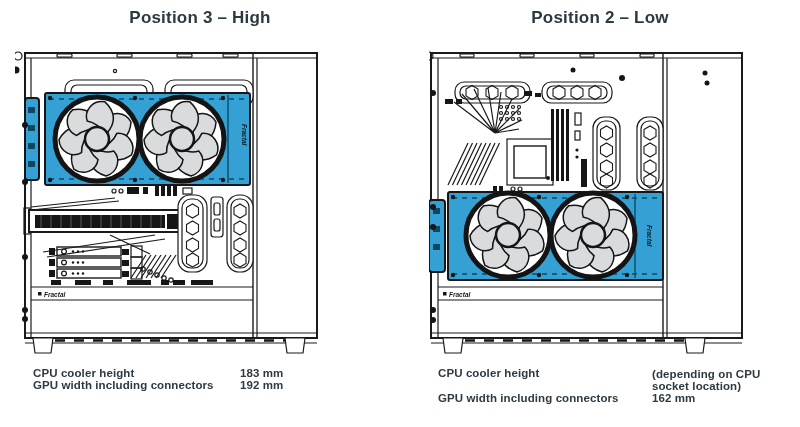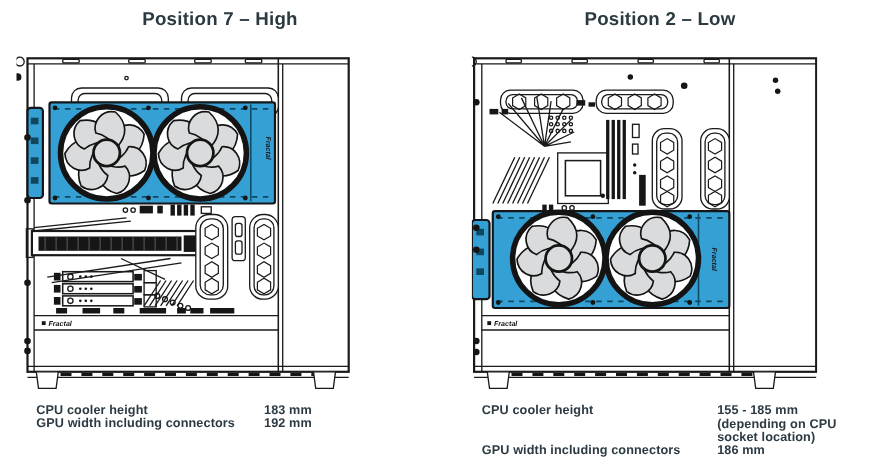--- a/index.html
+++ b/index.html
@@ -42,21 +42,21 @@
       </g>
       <circle r="12" fill="#d9dbdc" stroke="#141414" stroke-width="2.5"></circle>
     </g>
     <polygon id="hex" points="-6,-3.5 0,-7 6,-3.5 6,3.5 0,7 -6,3.5" fill="none" stroke="#1a1a1a" stroke-width="1.1"></polygon>
   </defs>
 </svg>
 
 <div class="canvas">
 
   <section class="figure fig1">
-    <h2 class="title">Position 7 – High</h2>
+    <h2 class="title">Position 3 – High</h2>
 
     <svg class="diagram" viewBox="0 0 312 312">
 
       <g>
         <rect x="10" y="6" width="292" height="285" class="s2"></rect>
         <line x1="10" y1="11" x2="302" y2="11" class="s"></line>
         <line x1="238" y1="6" x2="238" y2="291" class="s14"></line>
         <line x1="242" y1="11" x2="242" y2="291" class="s"></line>
         <line x1="16" y1="11" x2="16" y2="291" class="s"></line>
         <circle cx="3" cy="9" r="4" class="s"></circle>
@@ -367,21 +367,20 @@
         <line x1="2" y1="296" x2="313" y2="296" class="s"></line>
         <line x1="36" y1="293.5" x2="258" y2="293.5" stroke="#161616" stroke-width="2.6" stroke-dasharray="10 9"></line>
         <path d="M14 291L16 306L32 306L34 291Z" class="sw" stroke-width="1.5"></path>
         <path d="M256 291L258 306L274 306L276 291Z" class="sw" stroke-width="1.5"></path>
       </g>
     </svg>
 
     <div class="specs">
       <div class="spec-label">CPU cooler height</div>
       <div class="spec-value">
-        <div>155 - 185 mm</div>
         <div class="spec-note">(depending on CPU socket location)</div>
       </div>
       <div class="spec-label">GPU width including connectors</div>
-      <div class="spec-value">186 mm</div>
+      <div class="spec-value">162 mm</div>
     </div>
   </section>
 
 </div>
 
 </body></html>

